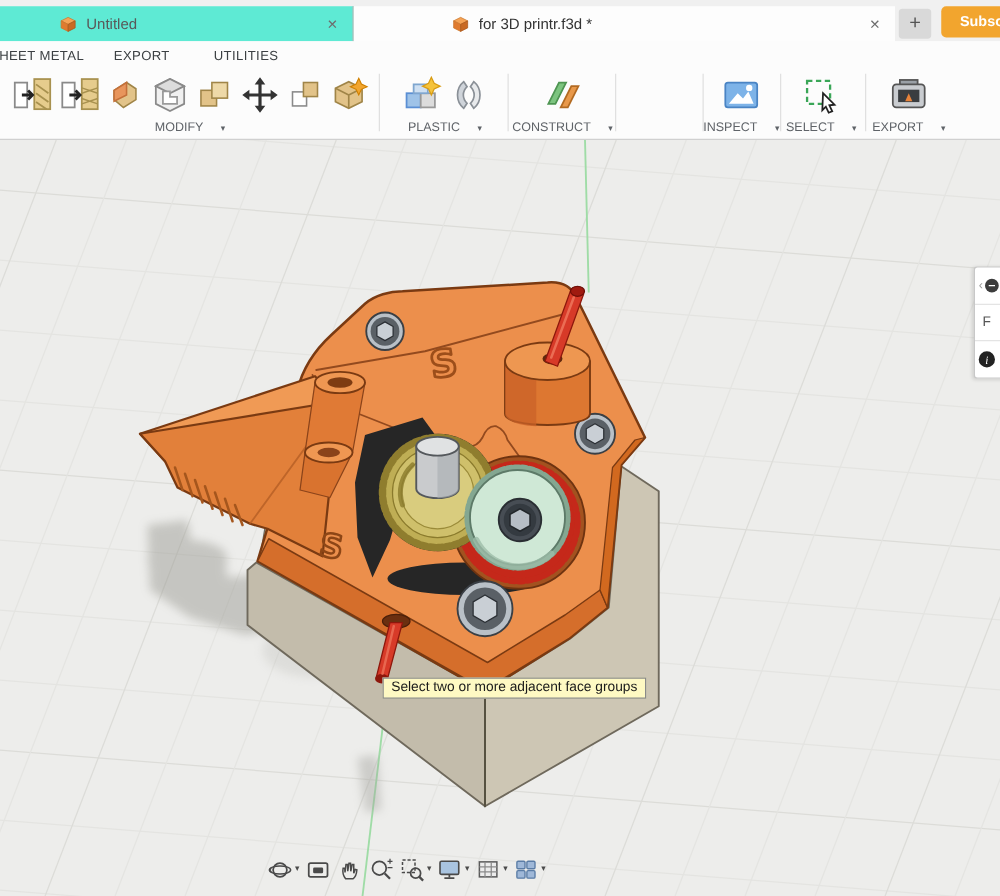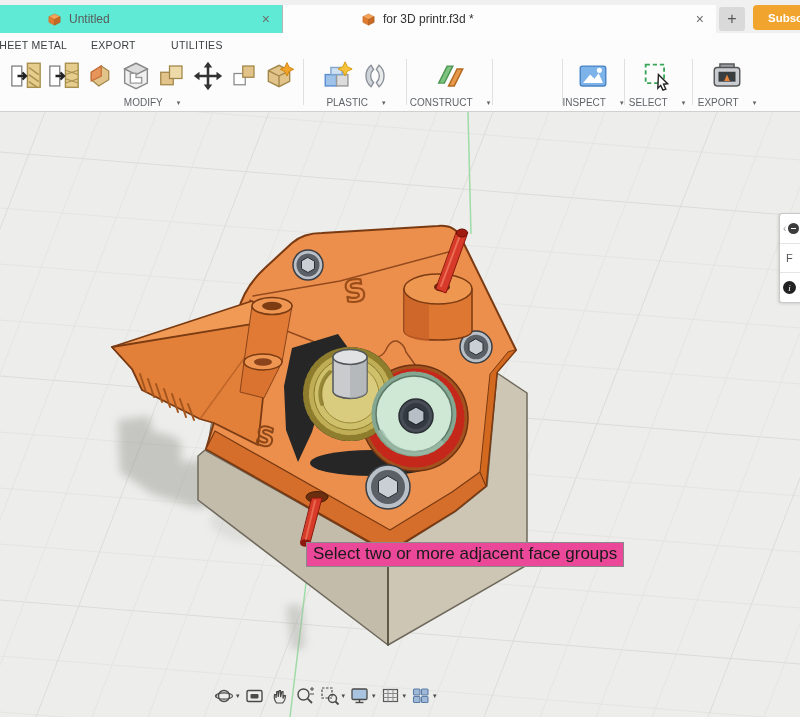--- a/index.html
+++ b/index.html
@@ -22,22 +22,22 @@
   .ribbon-tab{position:absolute;top:6px;font-size:10.5px;color:#3c4043;letter-spacing:.3px;cursor:pointer;white-space:nowrap}
   .rgroup{position:absolute;top:23px;height:54px;display:flex;flex-direction:column;align-items:center;justify-content:space-between}
   .g-icons{display:flex;align-items:center;justify-content:center;gap:2px;height:40px}
   .icon-btn{border:none;background:transparent;padding:1px;margin:0;cursor:pointer;line-height:0}
   .g-label{font-size:10px;color:#5f6368;display:flex;align-items:center;gap:14px;cursor:pointer;padding-bottom:2px}
   .g-label .caret{font-size:7px;color:#5f6368}
   .vsep{position:absolute;top:26px;height:46px;width:1px;background:#e0e0e0}
   
   .viewport{position:absolute;top:112px;left:0;width:800px;height:605px;overflow:hidden}
   #vp-svg{position:absolute;top:0;left:0}
-  .tooltip{position:absolute;left:306px;top:430px;background:#ec4899;border:1px solid #8a8a8a;color:#1a1a1a;
-           font-size:17px;padding:1px 6px 2px 6px;white-space:nowrap}
+  .tooltip{position:absolute;left:306px;top:430px;background:#fef9c3;border:1px solid #8a8a8a;color:#1a1a1a;
+           font-size:11px;padding:1px 6px 2px 6px;white-space:nowrap}
   
   .side-panel{position:absolute;left:779px;top:101px;width:26px;height:88px;background:#fff;border:1px solid #c8c8c8;
               border-right:none;border-radius:3px 0 0 3px;box-shadow:-1px 1px 3px rgba(0,0,0,.12);display:flex;flex-direction:column}
   .sp-item{flex:1;display:flex;align-items:center;justify-content:flex-start;padding-left:3px;gap:2px;cursor:pointer}
   .sp-item + .sp-item{border-top:1px solid #e4e4e4}
   .sp-chev{font-size:10px;color:#999}
   .sp-dot{width:11px;height:11px;border-radius:50%;background:#3c3c3c;display:flex;align-items:center;justify-content:center}
   .sp-dot i{display:block;width:5px;height:1.5px;background:#fff}
   .sp-f{font-size:11px;color:#555;padding-left:3px}
   .sp-info{width:13px;height:13px;border-radius:50%;background:#222;color:#fff;font-size:9px;font-style:italic;

